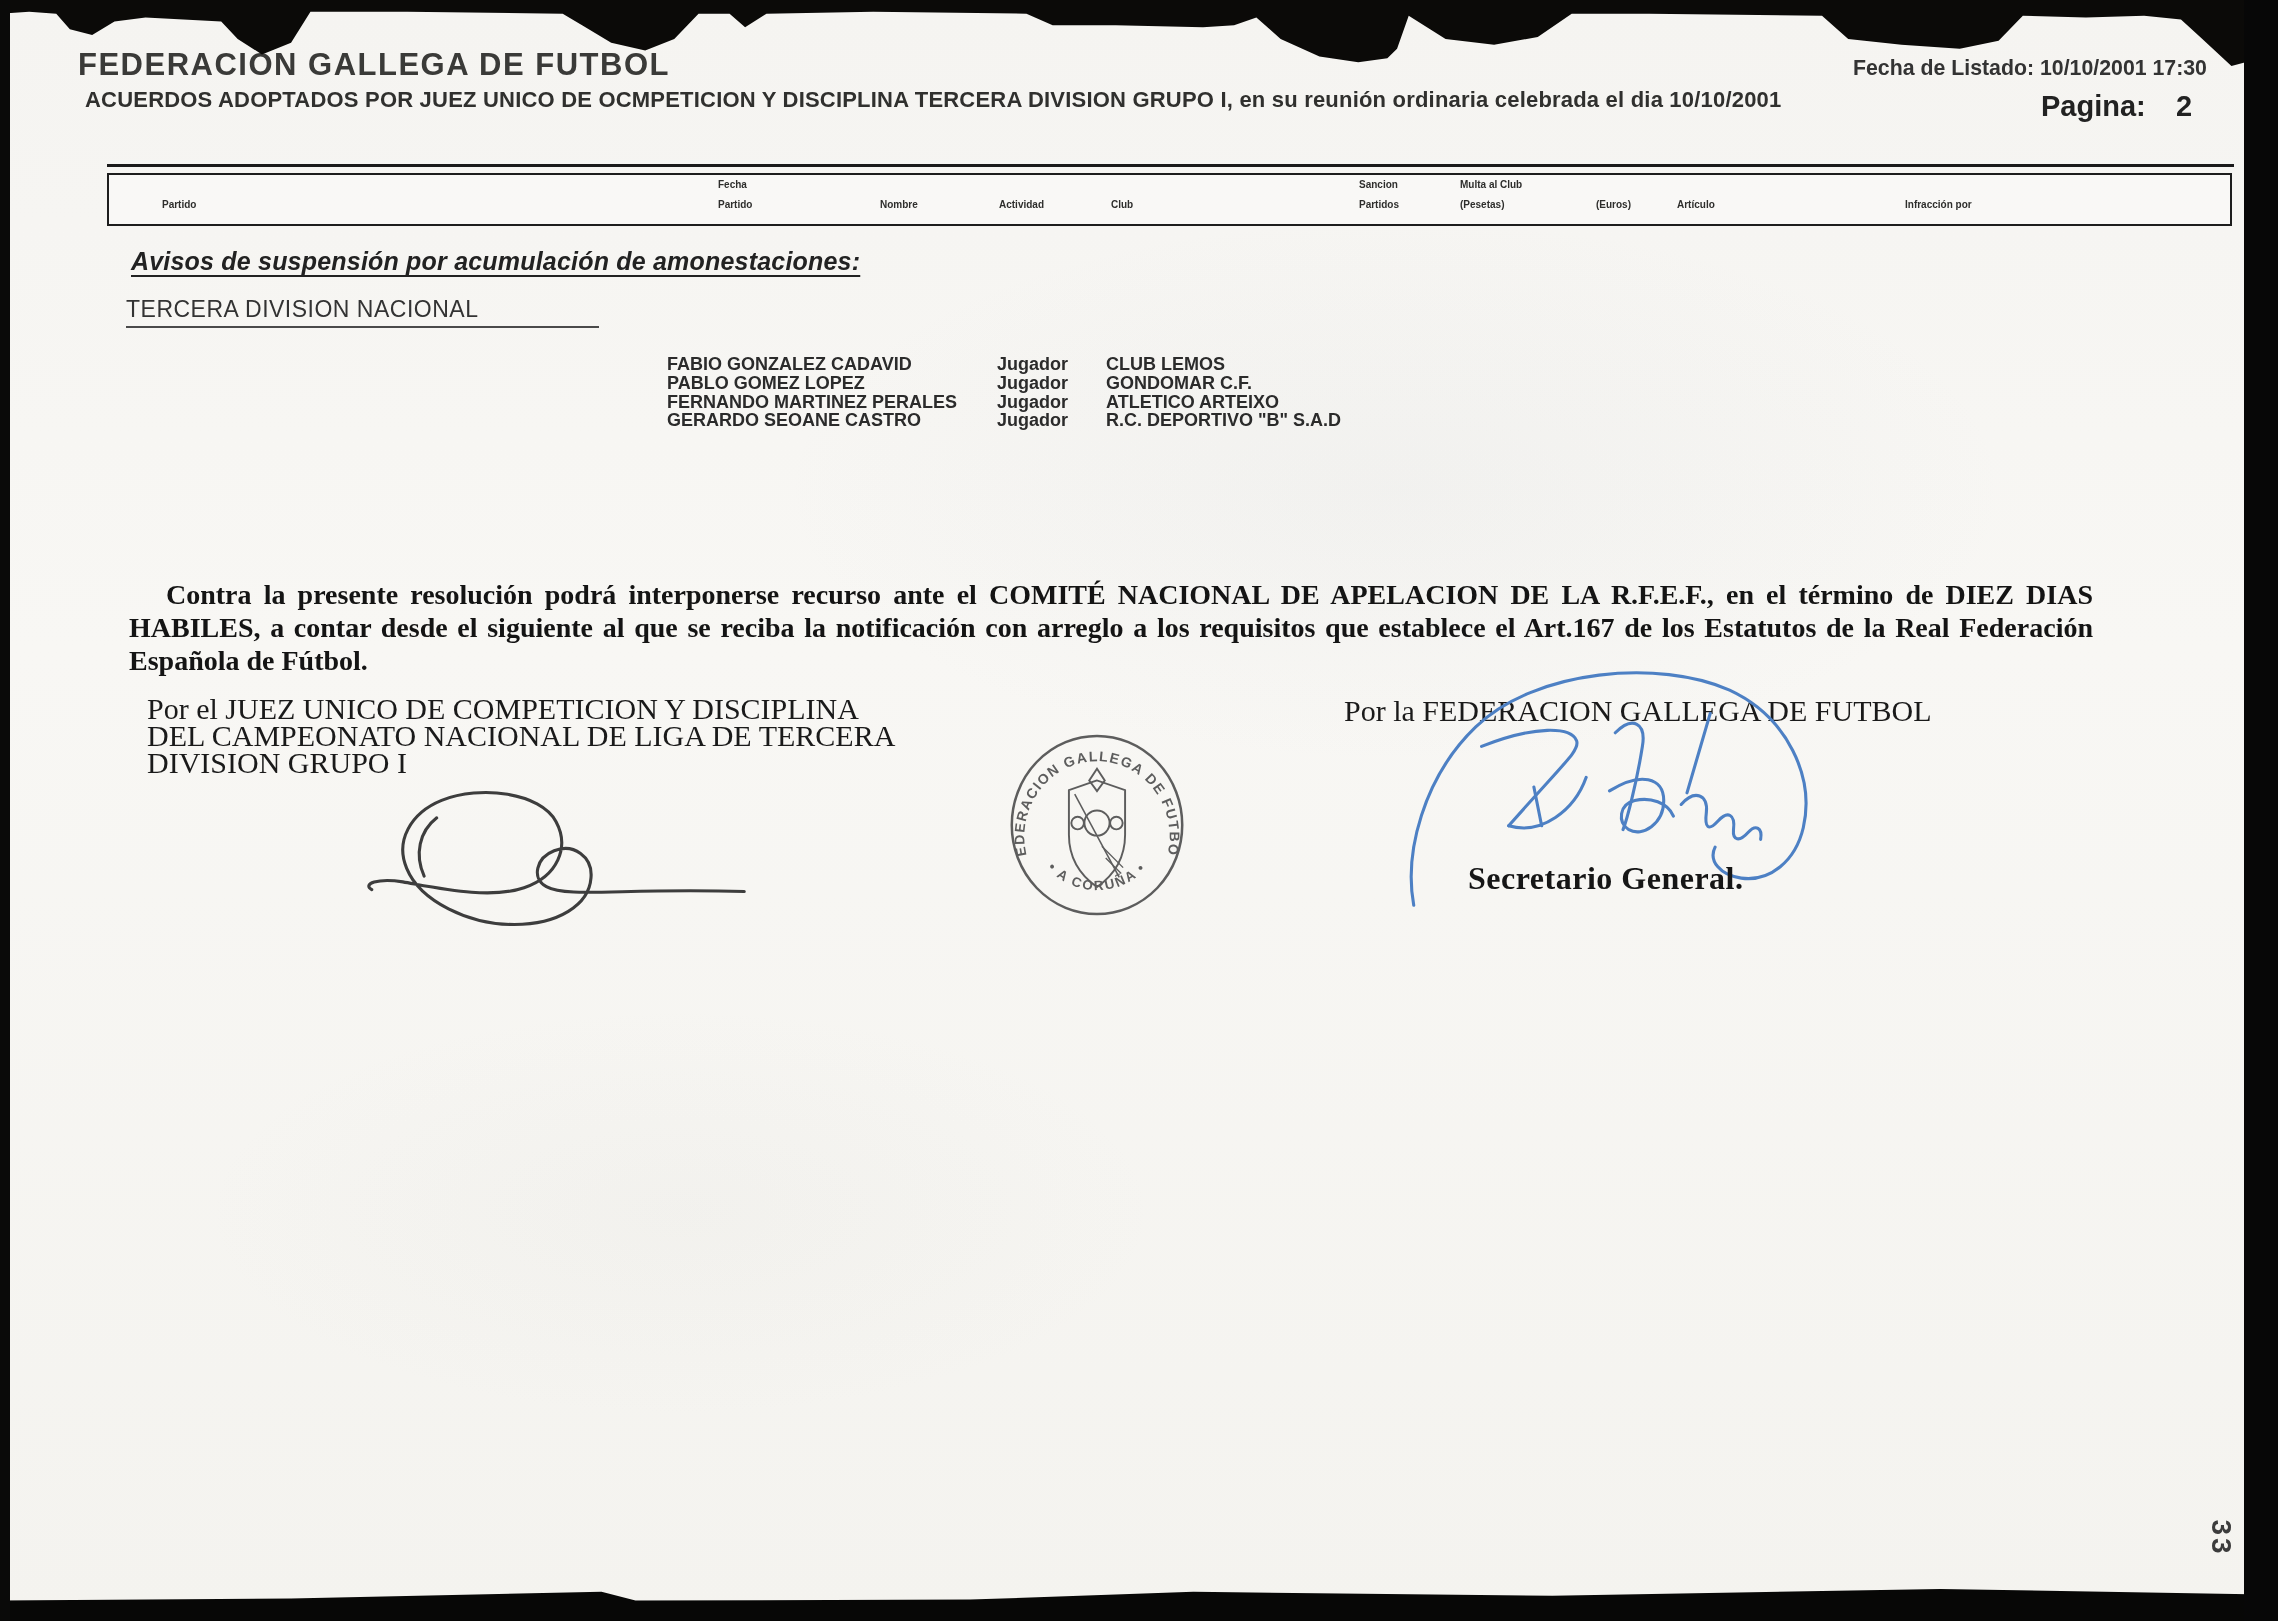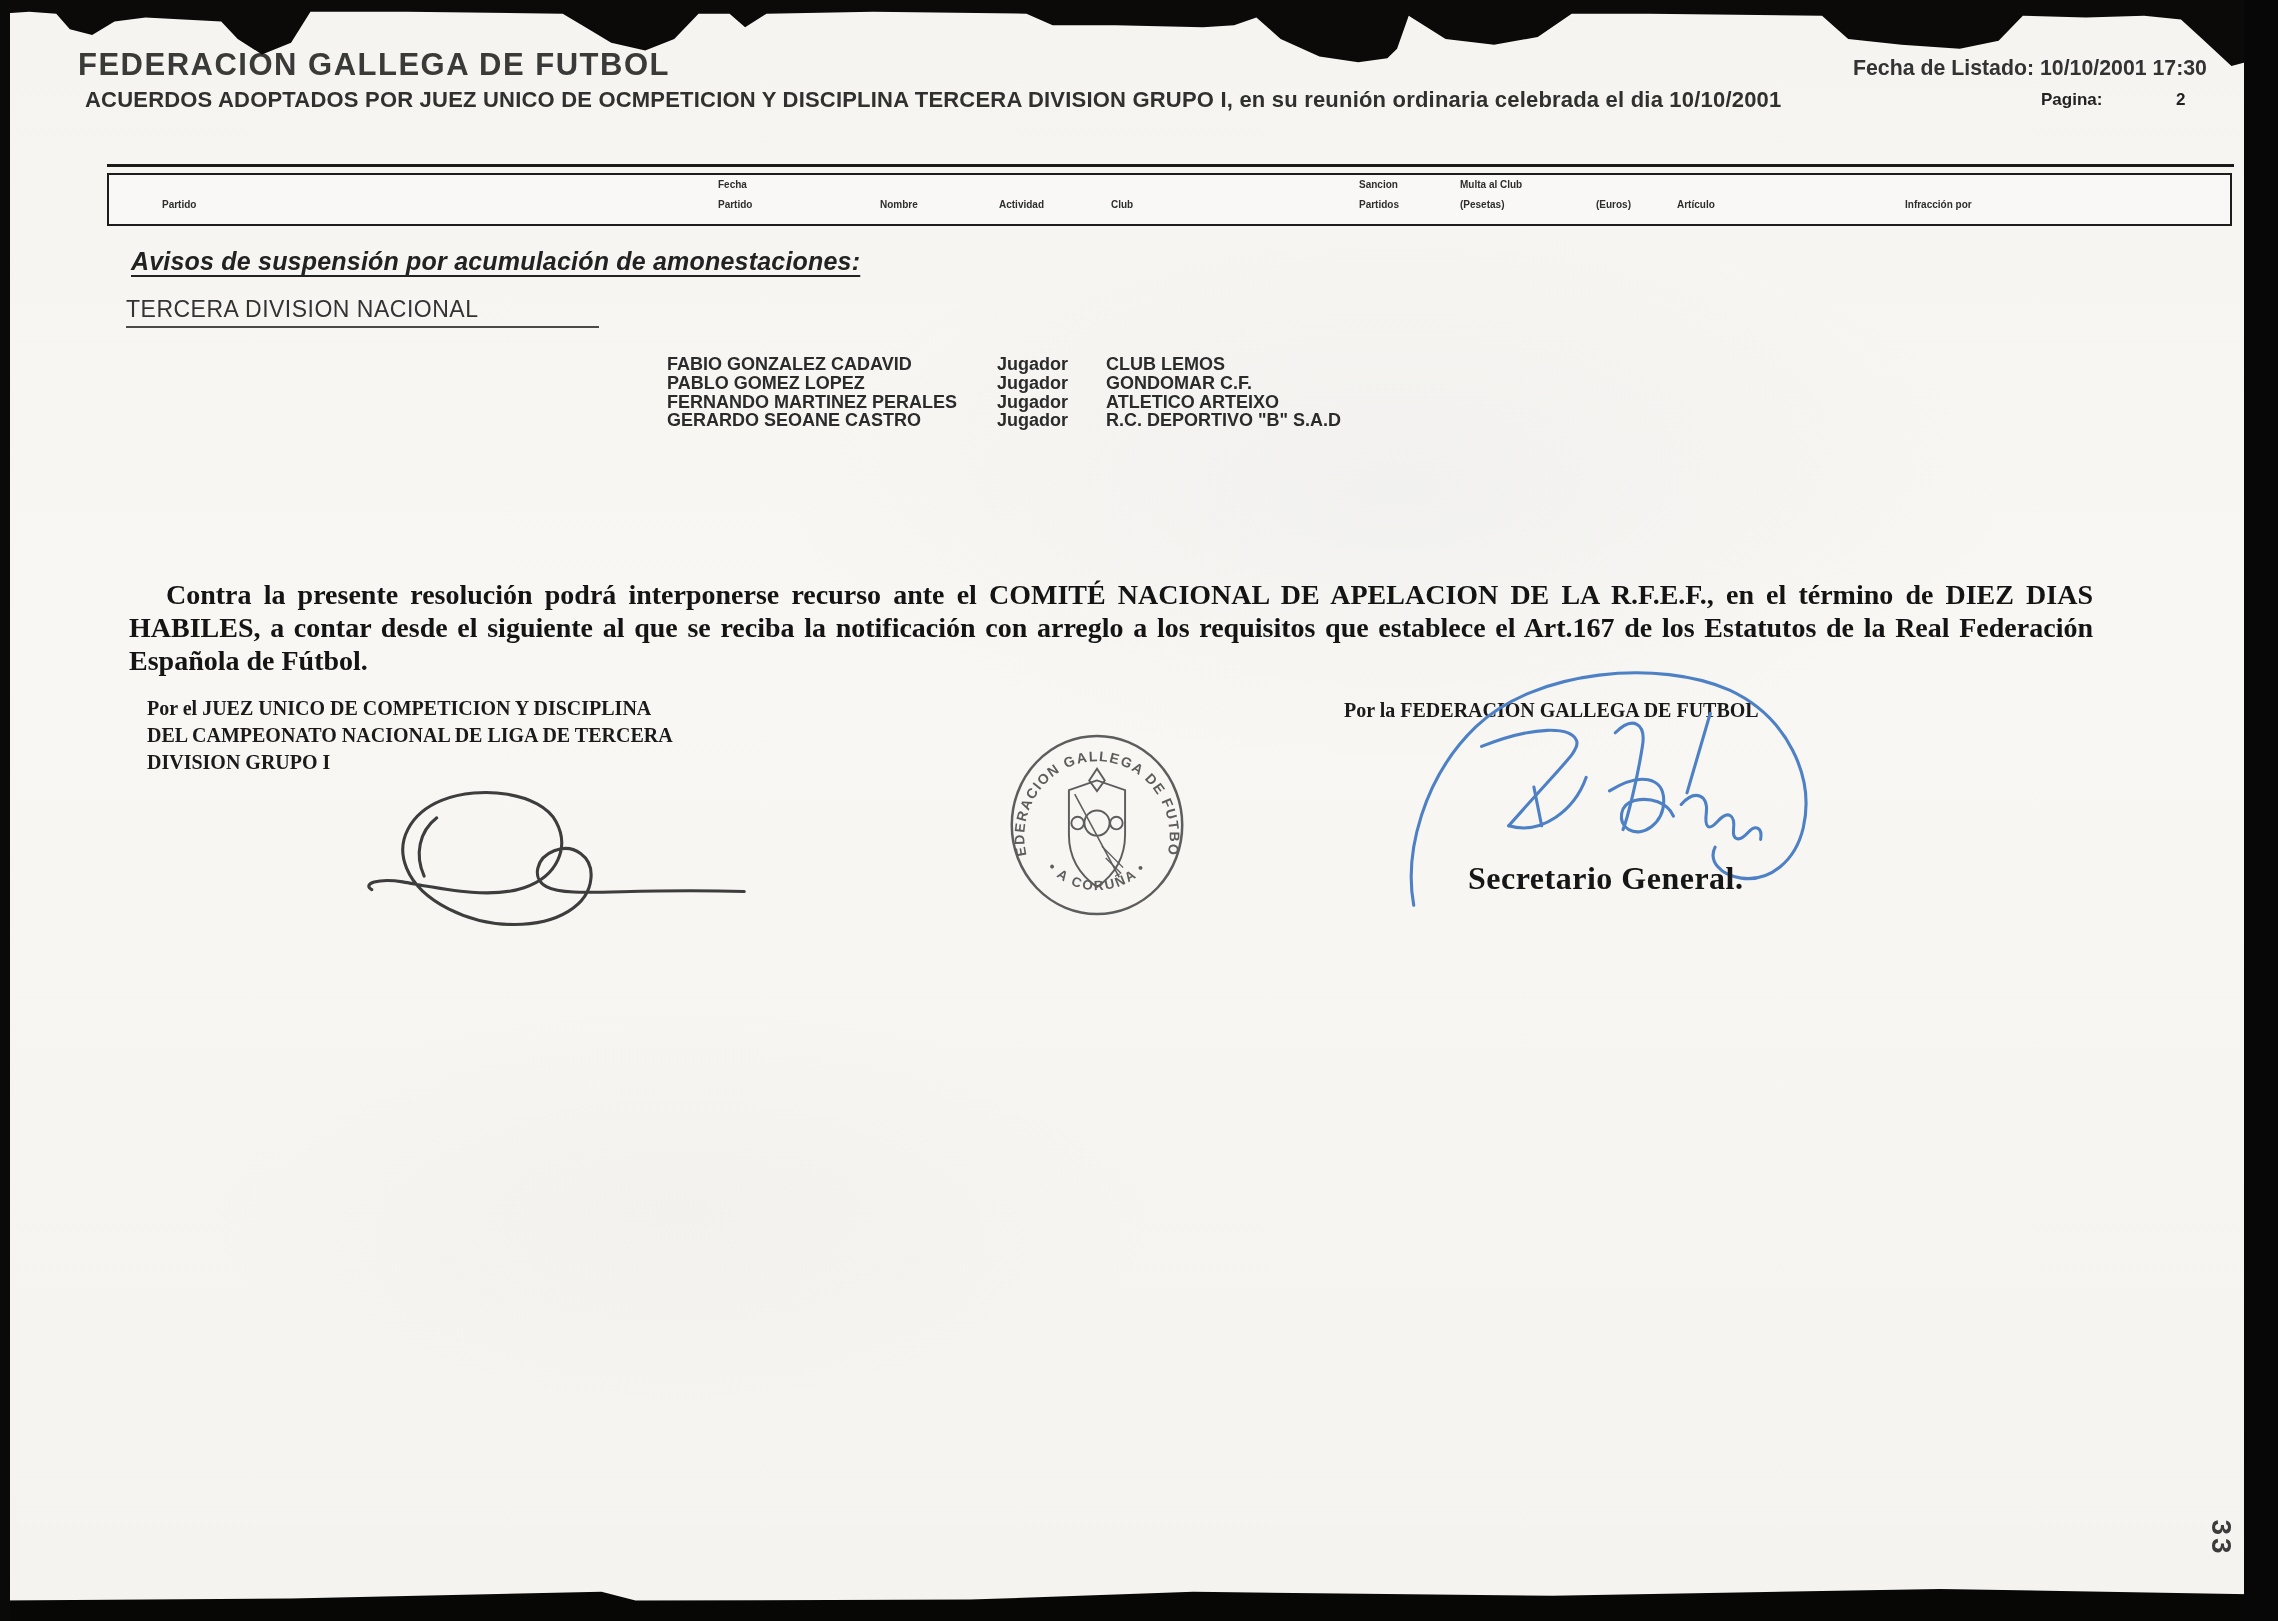--- a/index.html
+++ b/index.html
@@ -14,34 +14,34 @@
       radial-gradient(ellipse 873px 388px at 62% 30%, rgba(190,195,200,0.10), rgba(0,0,0,0) 70%),
       radial-gradient(ellipse 679px 291px at 30% 75%, rgba(200,200,195,0.08), rgba(0,0,0,0) 70%),
       linear-gradient(180deg,#f5f4f1 0%,#f8f7f4 40%,#f4f3ef 100%);
   }
   .edge-svg{position:absolute;left:0;top:0;pointer-events:none;}
   .abs{position:absolute;}
   
   .org{font-size:31px;font-weight:bold;letter-spacing:1.5px;color:#3a3a38;}
   .subtitle{font-size:22px;font-weight:bold;letter-spacing:0.2px;color:#30302e;}
   .listing{font-size:21.3px;font-weight:bold;color:#333;}
-  .pglabel{font-size:17px;font-weight:bold;color:#222;}
+  .pglabel{font-size:29px;font-weight:bold;color:#222;}
   
   .rule{background:#1a1a1a;}
   .tbox{border:2.9px solid #1d1d1d;background:rgba(255,255,255,0.35);}
   .th{font-size:10px;font-weight:bold;color:#2e2e2c;white-space:nowrap;}
   
   .heading{font-size:25px;font-weight:bold;font-style:italic;color:#222;
     text-decoration:underline;text-decoration-thickness:2.4px;text-underline-offset:4.9px;letter-spacing:0.2px;}
   .division{font-size:23px;color:#333;border-bottom:2.4px solid #4a4a4a;padding-right:121px;padding-bottom:3.9px;letter-spacing:0.5px;}
   .pl{font-size:18px;font-weight:bold;color:#2b2b2b;white-space:nowrap;}
   
   .para{font-family:"Liberation Serif",serif;font-size:28px;font-weight:bold;color:#141414;
     line-height:33px;text-align:justify;text-indent:37px;}
-  .sigblock{font-family:"Liberation Serif",serif;font-size:20px;font-weight:bold;color:#1a1a1a;line-height:27px;white-space:nowrap;}
+  .sigblock{font-family:"Liberation Serif",serif;font-size:30px;font-weight:normal;color:#1a1a1a;line-height:27px;white-space:nowrap;}
   .secretario{font-family:"Liberation Serif",serif;font-size:32px;font-weight:bold;color:#161616;letter-spacing:0.5px;}
   .pagenum-side{font-size:28px;font-weight:bold;color:#3c3c3c;transform:rotate(90deg);letter-spacing:2.9px;}
   .stamp-text{font-family:"Liberation Sans",sans-serif;font-weight:bold;fill:#5d5d5d;}
 </style>
 </head>
 <body>
 
 <div class="scan">
   <div class="paper"></div>
 

